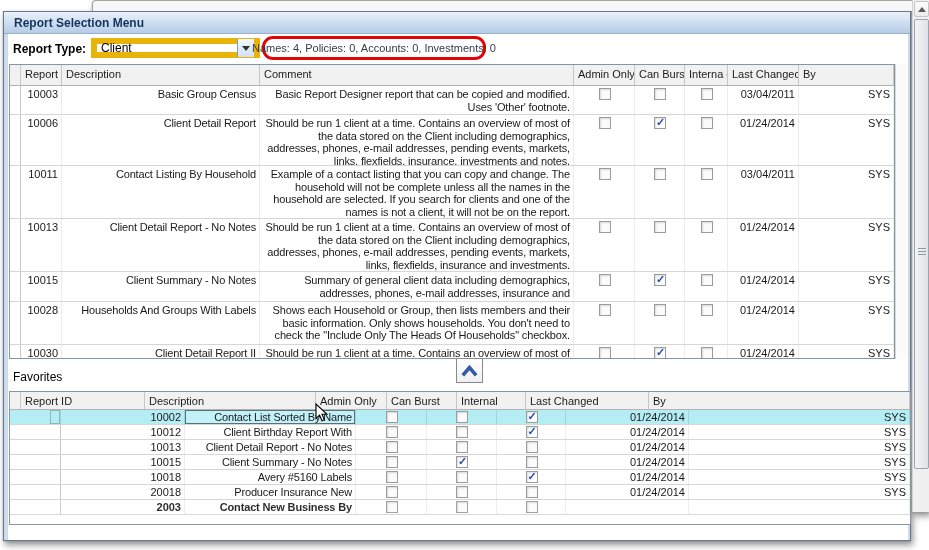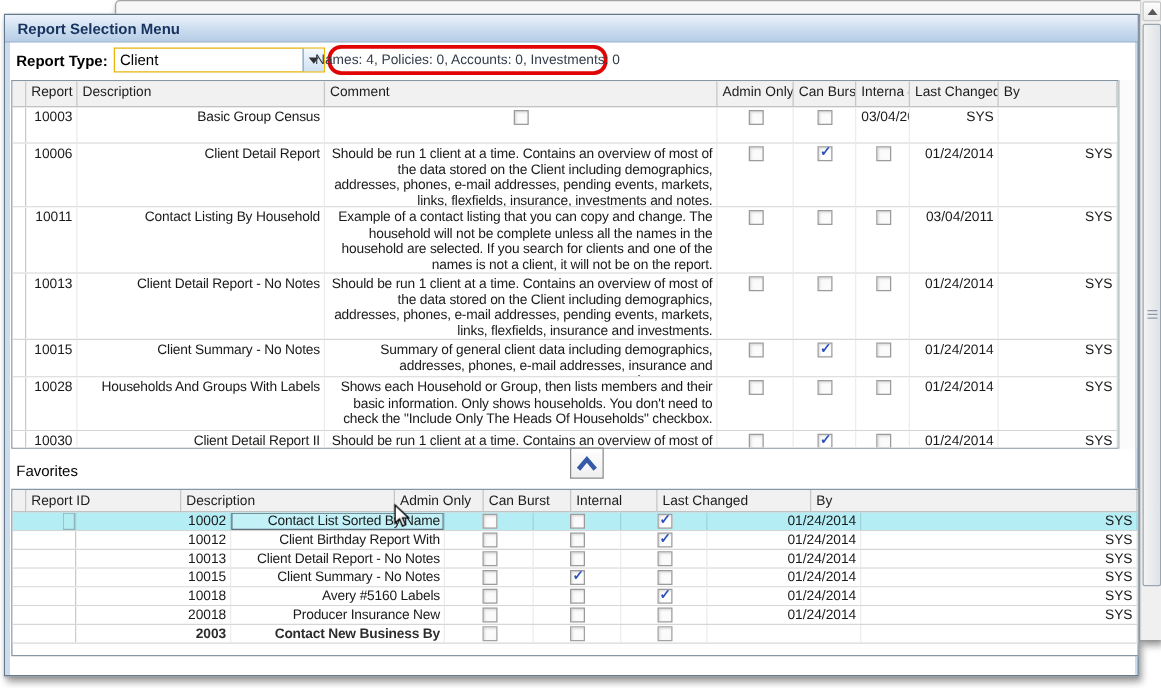--- a/index.html
+++ b/index.html
@@ -36,21 +36,21 @@
     background:#ffffff; border:1px solid #65798c;
     box-shadow: inset 4px 0 0 #ccdcec, inset -2px 0 0 #ccdcec; }
   .titlebar { position:absolute; left:0; top:0; width:100%; height:22px;
     background:linear-gradient(#eaf2fb, #c9dbee 60%, #b6cde6); border-bottom:1px solid #96afca;
     display:flex; align-items:center; padding-left:10px; }
   .titlebar .title { font-size:12px; font-weight:bold; color:#17335e; }
 
   
   .rt-label { position:absolute; left:9px; top:30px; font-size:12px; font-weight:bold; color:#000; }
   .combo { position:absolute; left:87px; top:26px; width:169px; height:20px;
-    background:#fff; border:1px solid #eab308; display:flex; align-items:center; }
+    background:#fff; border:6px solid #eab308; display:flex; align-items:center; }
   .combo .val { flex:1; font-size:12px; padding-left:4px; color:#000; }
   .combo .drop { width:17px; height:18px; border-left:1px solid #7f9db9;
     background:linear-gradient(#f4f9fe,#d0e1f3); display:flex; align-items:center; justify-content:center; }
   .combo .drop .tri-dn { width:0; height:0; border-left:4px solid transparent; border-right:4px solid transparent; border-top:5px solid #333; }
   .annotation { position:absolute; left:258px; top:24px; width:224px; height:24px;
     border:3px solid #e00404; border-radius:11px; display:flex; align-items:center; justify-content:center; }
   .annotation .txt { font-size:11px; color:#333c48; white-space:nowrap; }
 
   
   .tbl { position:absolute; background:#fff; border:1px solid #8796a3; overflow:hidden; }
@@ -150,20 +150,21 @@
                 <div class="th">Interna<span class="sort-arrow">▲</span></div>
                 <div class="th">Last Changed</div>
                 <div class="th">By</div>
               </div>
             </div>
           <div id="main-rows" class="main-rows">
               <div class="tr body main-grid">
                 <div class="td gutter"></div>
                 <div class="td id">10003</div>
                 <div class="td description">Basic Group Census</div>
+                <div class="td comment">Basic Report Designer report that can be copied and modified.  Uses 'Other' footnote.</div>
                 <div class="td cb-cell">
                   <span class="cb"></span>
                 </div>
                 <div class="td cb-cell">
                   <span class="cb"></span>
                 </div>
                 <div class="td cb-cell">
                   <span class="cb"></span>
                 </div>
                 <div class="td last_changed">03/04/2011</div>

